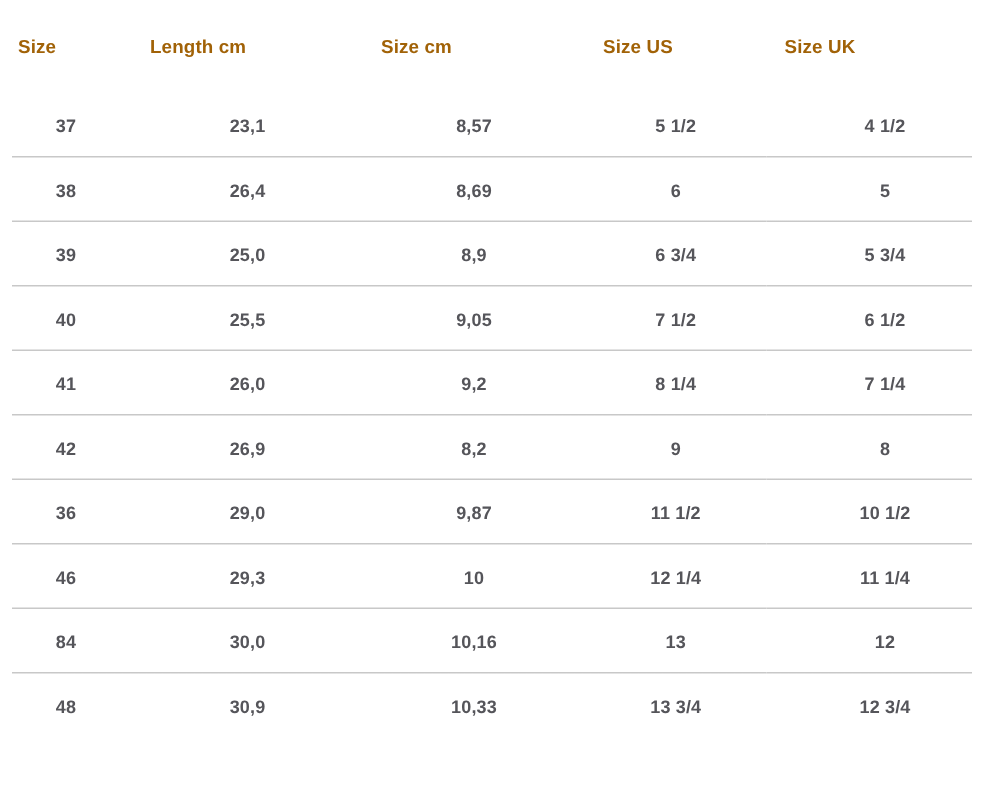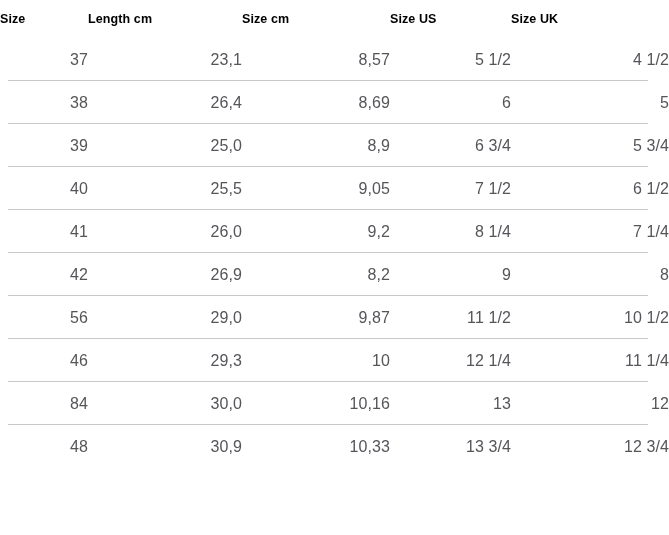--- a/index.html
+++ b/index.html
@@ -25,32 +25,32 @@
   .size-table col.c-size   { width: 88px; }
   .size-table col.c-length { width: 154px; }
   .size-table col.c-width  { width: 148px; }
   .size-table col.c-us     { width: 121px; }
   .size-table col.c-uk     { width: 158px; }
 
   .size-table thead th {
     text-align: left;
     font-size: 12.5px;
     font-weight: 700;
-    color: #000000;
+    color: #a16207;
     letter-spacing: 0.1px;
-    padding: 0;
+    padding: 12px;
     height: 38px;
     vertical-align: middle;
     white-space: nowrap;
   }
 
   .size-table tbody td {
-    text-align: right;
-    font-size: 16px;
-    font-weight: 400;
+    text-align: center;
+    font-size: 12px;
+    font-weight: 700;
     color: #55555a;
     letter-spacing: 0.1px;
     padding: 0;
     height: 43px;
     vertical-align: middle;
     white-space: nowrap;
     background-image: linear-gradient(to right, #c8c8c8, #c8c8c8);
     background-repeat: no-repeat;
     background-size: 100% 1px;
     background-position: left bottom;
@@ -134,21 +134,21 @@
         <td class="cell-pad-uk">7 1/4</td>
       </tr>
       <tr>
         <td class="cell-pad-size">42</td>
         <td class="cell-pad-length">26,9</td>
         <td class="cell-pad-width">8,2</td>
         <td class="cell-pad-us">9</td>
         <td class="cell-pad-uk">8</td>
       </tr>
       <tr>
-        <td class="cell-pad-size">56</td>
+        <td class="cell-pad-size">36</td>
         <td class="cell-pad-length">29,0</td>
         <td class="cell-pad-width">9,87</td>
         <td class="cell-pad-us">11 1/2</td>
         <td class="cell-pad-uk">10 1/2</td>
       </tr>
       <tr>
         <td class="cell-pad-size">46</td>
         <td class="cell-pad-length">29,3</td>
         <td class="cell-pad-width">10</td>
         <td class="cell-pad-us">12 1/4</td>

